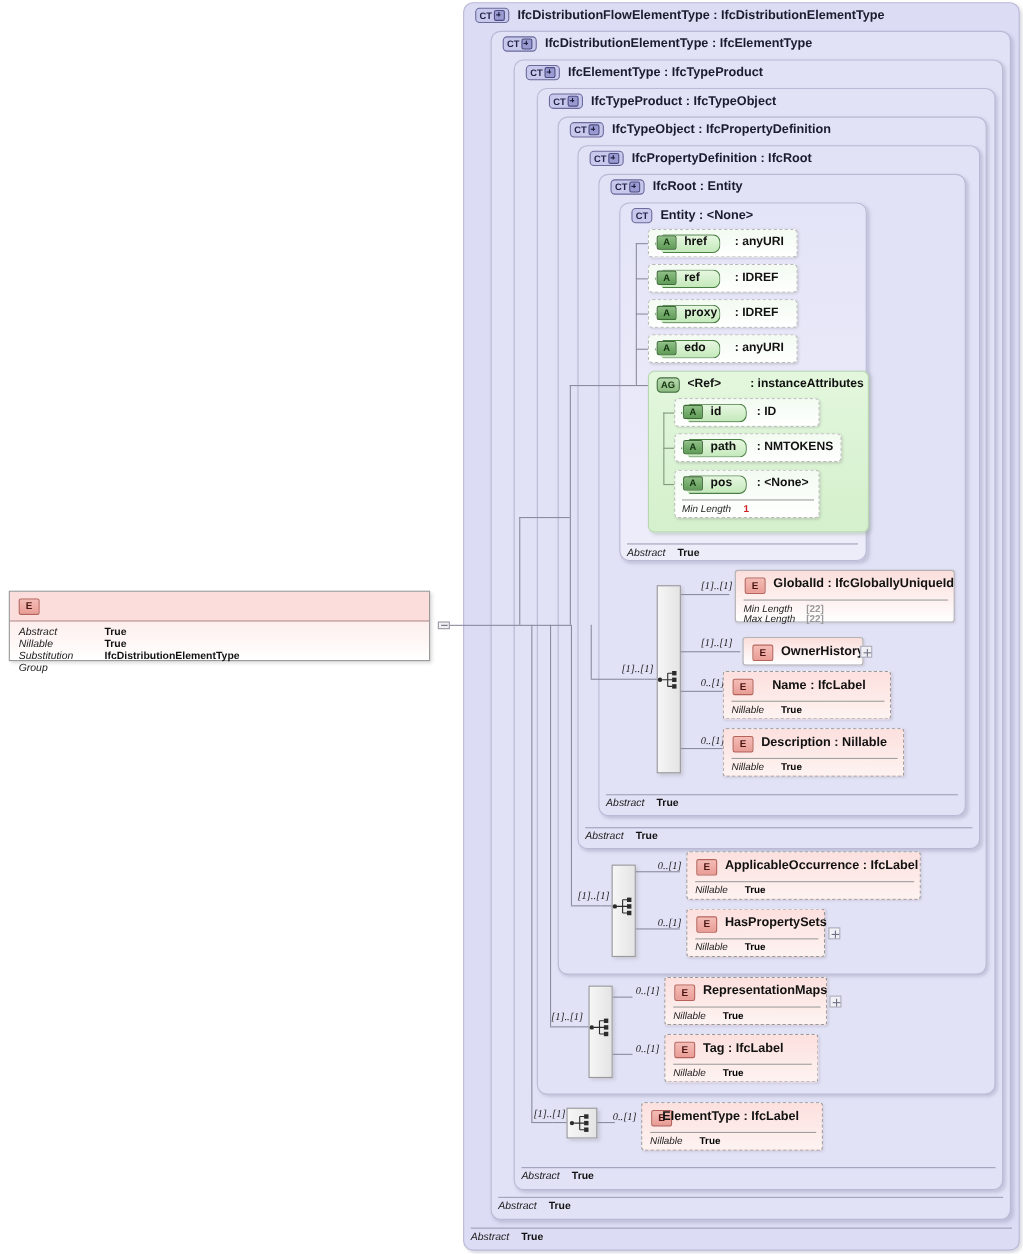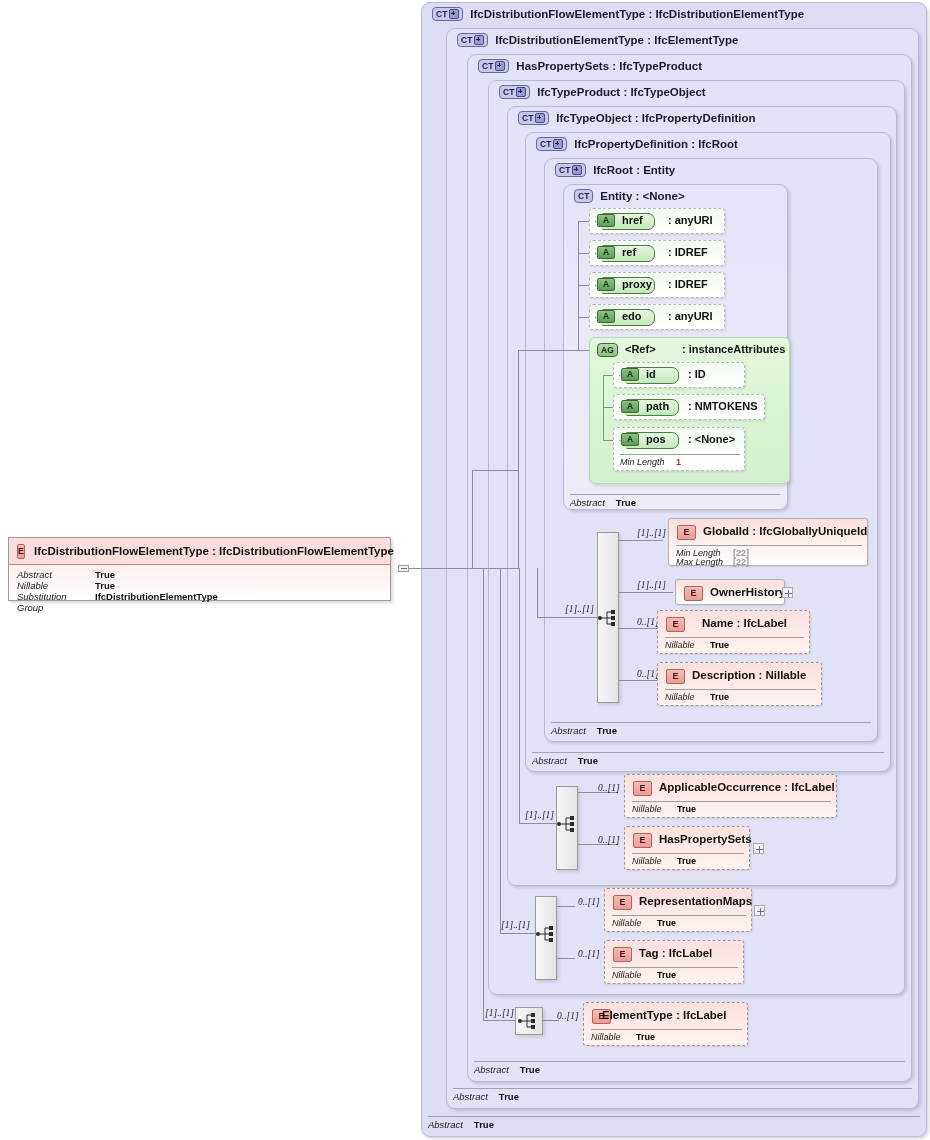--- a/index.html
+++ b/index.html
@@ -212,21 +212,21 @@
     <span class="v">True</span>
   </div>
 </div>
 
 <div class="ct-box lvl-inner" style="left:467px;top:54px;width:445px;height:1028px;">
   <div class="ct-hdr">
     <span class="ct-badge">
         <span>CT</span>
         <span class="plus"></span>
       </span>
-    <span>HasPropertySets : IfcTypeProduct</span>
+    <span>IfcElementType : IfcTypeProduct</span>
   </div>
   <div class="abstract-row" style="left:6px;bottom:6px;width:431px;">
     <span class="k">Abstract</span>
     <span class="v">True</span>
   </div>
 </div>
 
 <div class="ct-box lvl-inner" style="left:488px;top:80px;width:417px;height:915px;">
   <div class="ct-hdr">
     <span class="ct-badge">
@@ -373,21 +373,20 @@
     <span class="k" style="width:56px;">Min Length</span>
     <span class="v" style="color:#cc2222;">1</span>
   </div>
 </div>
 
 <div class="root-el" style="left:8px;top:537px;width:383px;height:64px;">
   <div class="hdr">
     <div class="root-badge">
         <span>E</span>
       </div>
-    <div class="root-title">IfcDistributionFlowElementType : IfcDistributionFlowElementType</div>
   </div>
   <div class="root-props">
     <div class="r">
         <span class="k">Abstract</span>
         <span class="v">True</span>
       </div>
     <div class="r">
         <span class="k">Nillable</span>
         <span class="v">True</span>
       </div>

